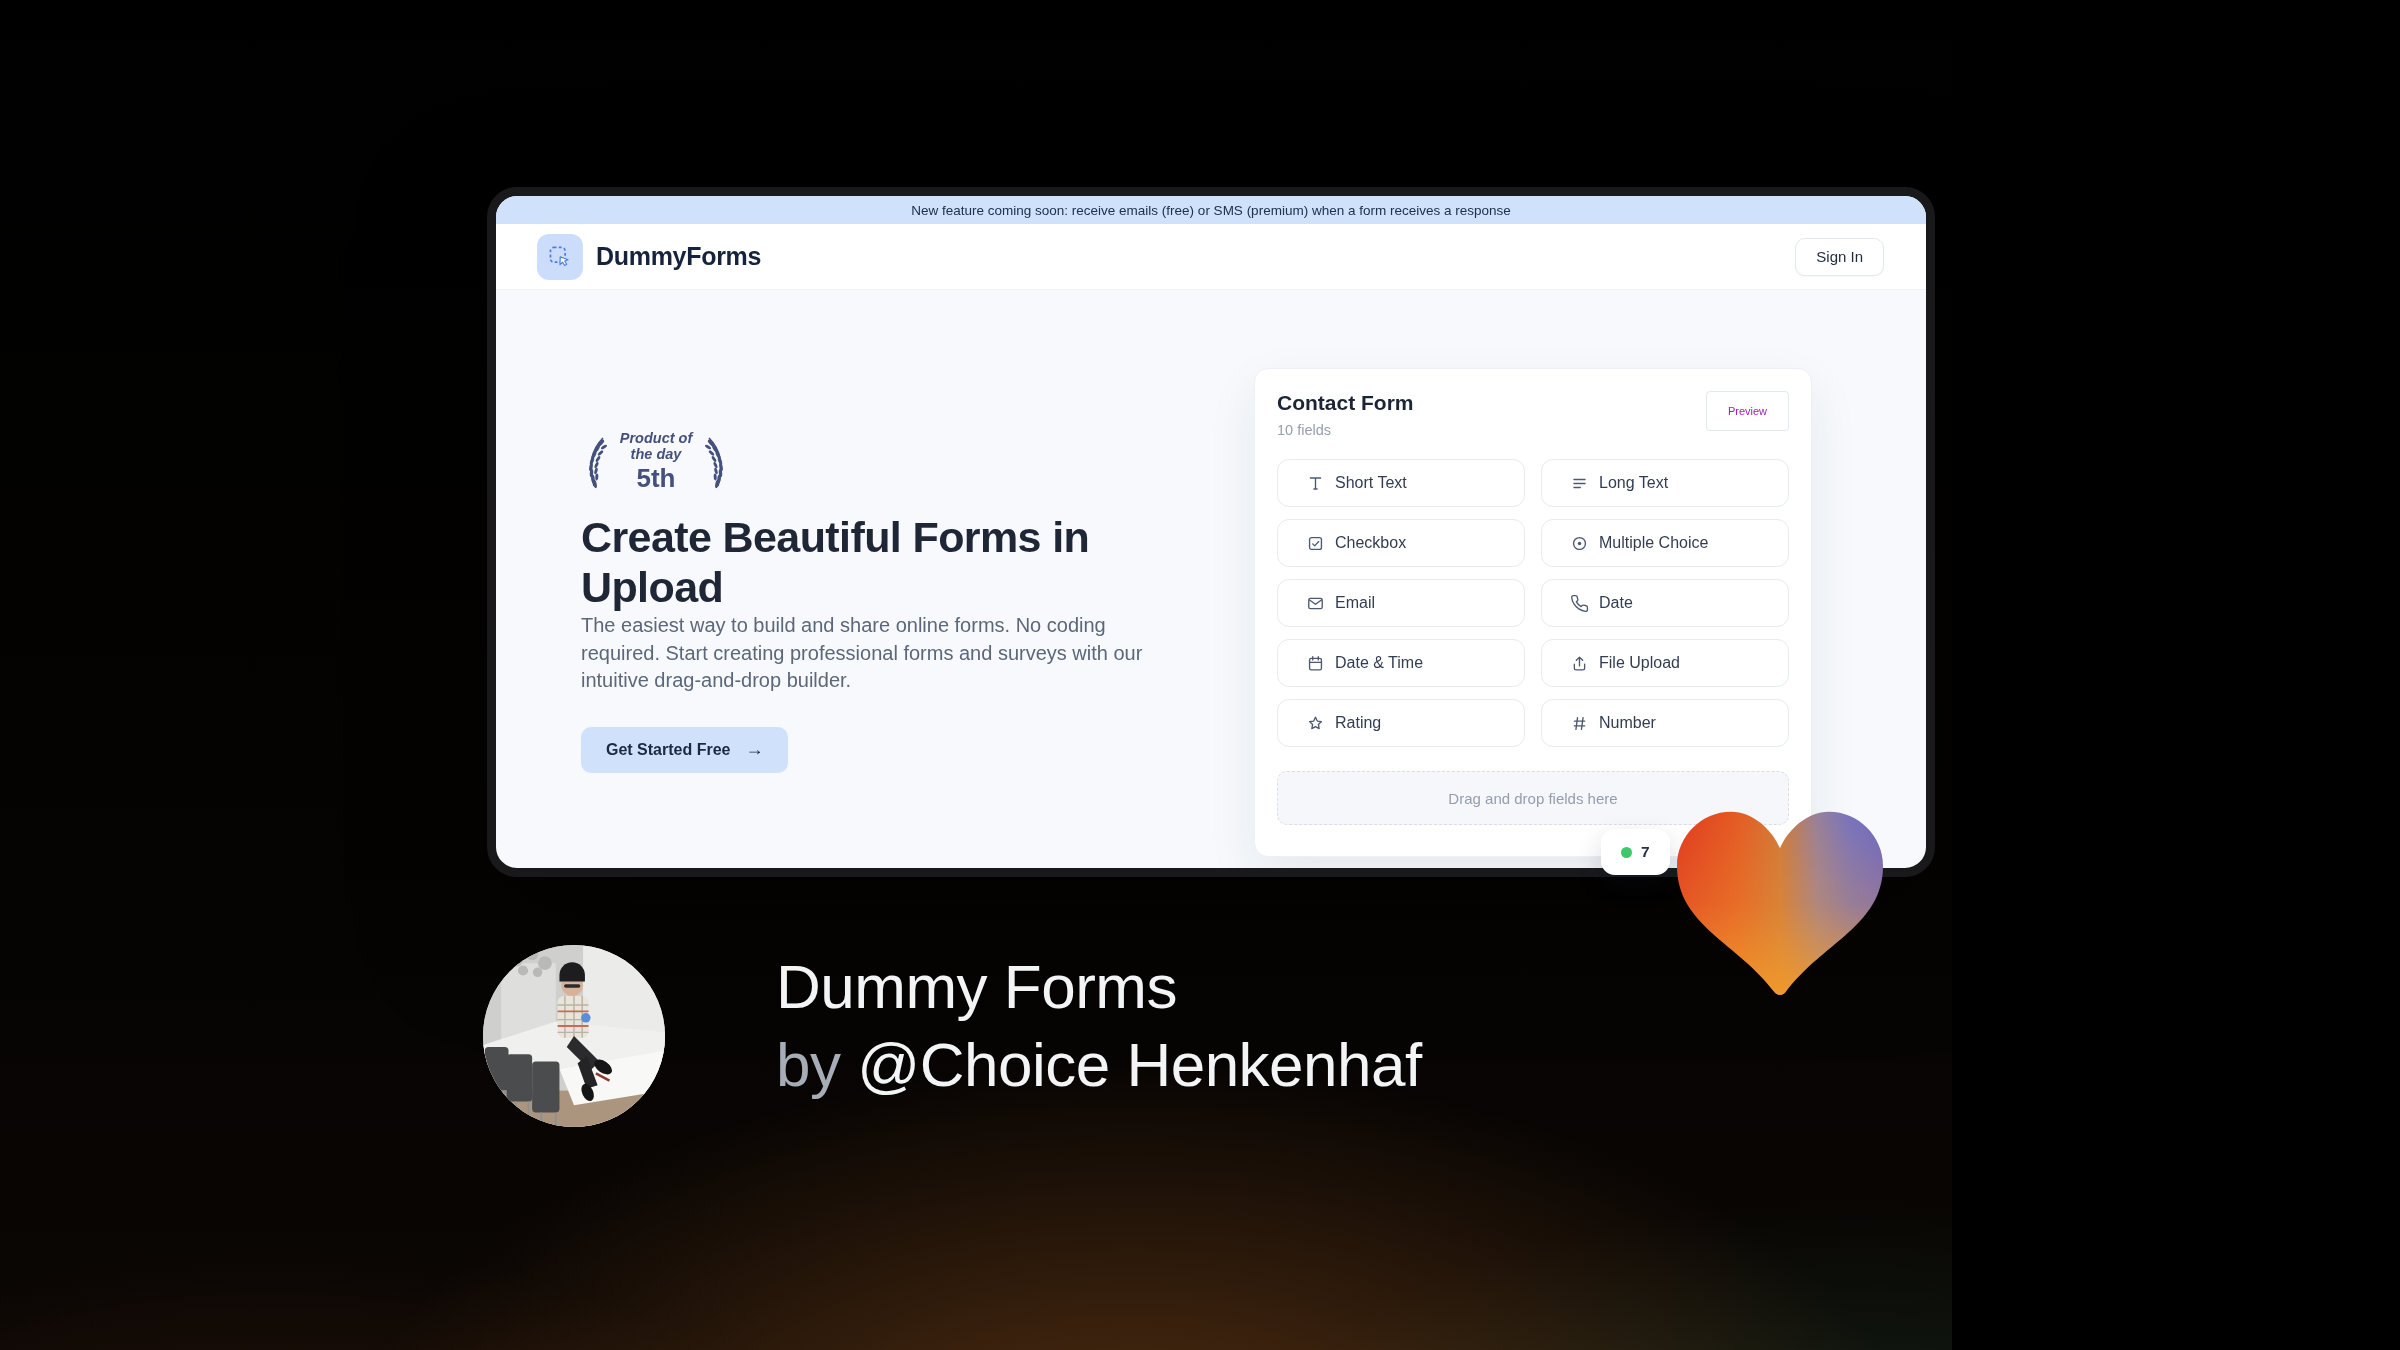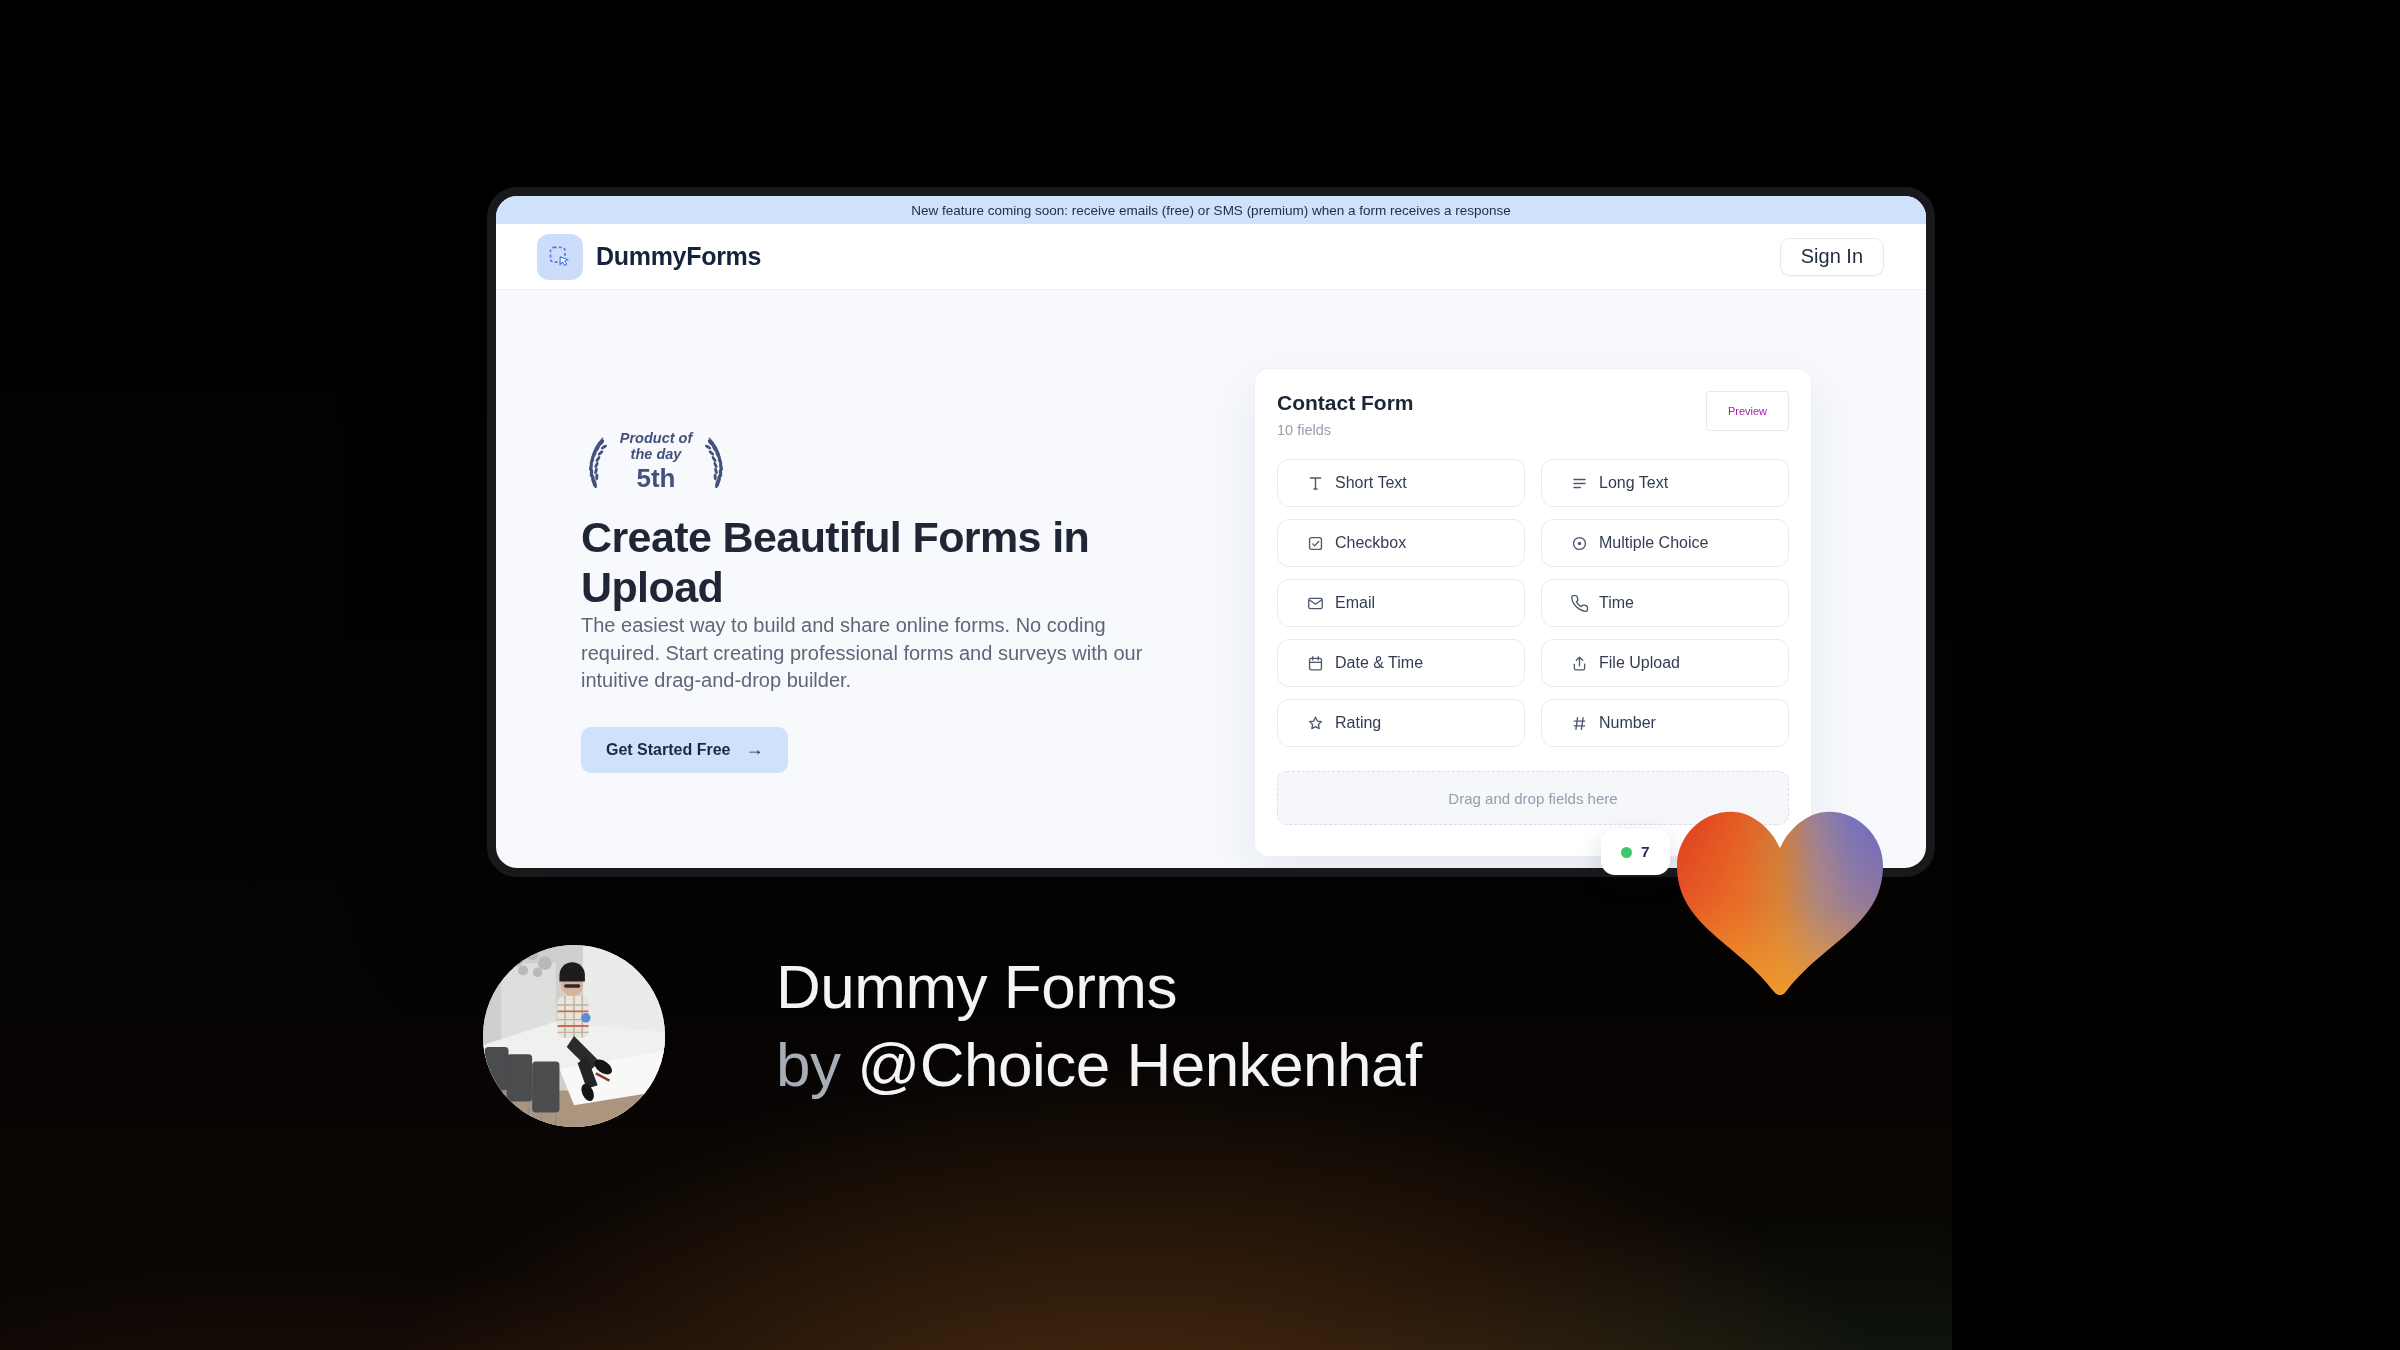--- a/index.html
+++ b/index.html
@@ -22,21 +22,21 @@
     box-shadow:0 40px 120px rgba(0,0,0,.55); z-index:2; }
   .banner { height:28px; background:#cfe1fb; display:flex; align-items:center; justify-content:center;
     font-size:13.5px; font-weight:500; color:#21314f; }
   .appheader { height:66px; background:#fff; border-bottom:1px solid #eef1f6;
     display:flex; align-items:center; justify-content:space-between; padding:0 42px 0 41px; }
   .brand { display:flex; align-items:center; }
   .logo { width:46px; height:46px; border-radius:12px; background:#cbddfb;
     display:flex; align-items:center; justify-content:center; }
   .brand-name { margin-left:13px; font-size:25px; font-weight:700; color:#16233c; letter-spacing:-.3px; }
   .signin { height:38px; padding:0 20px; border-radius:10px; background:#fff; border:1px solid #e3e7ef;
-    font-size:20px; font-weight:500; color:#1f2a3d; cursor:pointer;
+    font-size:15px; font-weight:500; color:#1f2a3d; cursor:pointer;
     font-family:inherit; box-shadow:0 1px 2px rgba(20,30,60,.04); }
 
   .hero { position:relative; height:566px; }
   .left-col { position:absolute; left:85px; top:140px; width:612px; }
 
   .laurel { display:flex; align-items:center; gap:3px; color:#44517c; width:150px; }
   .laurel-mid { text-align:center; flex:1; }
   .laurel-title { font-size:14.5px; font-weight:700;font-style:italic; }
   .laurel-rank { font-size:26px; font-weight:700; margin-top:1px; }
   .laurel svg { flex:0 0 auto; }
@@ -211,21 +211,21 @@
                 <rect x="3.5" y="5.5" width="17" height="13" rx="2"></rect>
                 <path d="M4.5 7.5L12 13l7.5-5.5"></path>
               </svg>
             <span>Email</span>
           </div>
 
           <div class="chip">
             <svg width="19" height="19" viewBox="0 0 24 24" fill="none" stroke="currentColor" stroke-width="1.7" stroke-linecap="round" stroke-linejoin="round">
                 <path d="M22 16.92v3a2 2 0 0 1-2.18 2 19.79 19.79 0 0 1-8.63-3.07 19.5 19.5 0 0 1-6-6A19.79 19.79 0 0 1 2.12 4.18 2 2 0 0 1 4.11 2h3a2 2 0 0 1 2 1.72c.12.96.36 1.9.7 2.81a2 2 0 0 1-.45 2.11L8.09 9.91a16 16 0 0 0 6 6l1.27-1.27a2 2 0 0 1 2.11-.45c.91.34 1.85.58 2.81.7A2 2 0 0 1 22 16.92z"></path>
               </svg>
-            <span>Time</span>
+            <span>Date</span>
           </div>
 
           <div class="chip">
             <svg width="19" height="19" viewBox="0 0 24 24" fill="none" stroke="currentColor" stroke-width="1.7" stroke-linecap="round" stroke-linejoin="round">
                 <rect x="4.5" y="5.5" width="15" height="14.5" rx="2"></rect>
                 <path d="M8.5 3.5v4M15.5 3.5v4M4.5 10.5h15"></path>
               </svg>
             <span>Date &amp; Time</span>
           </div>
 

